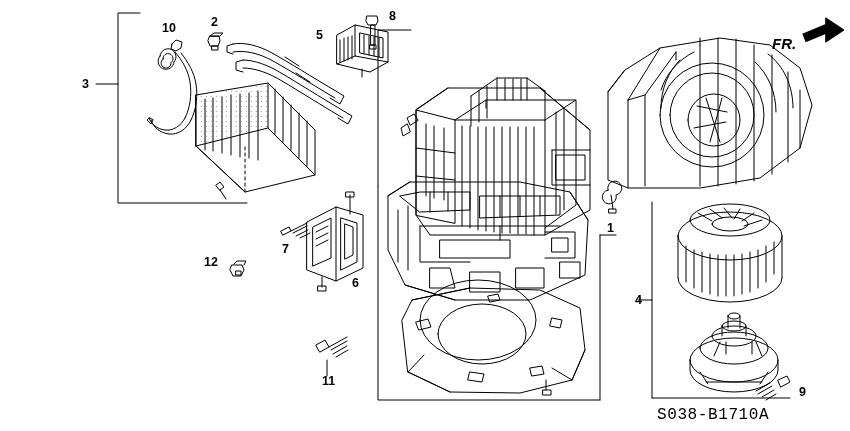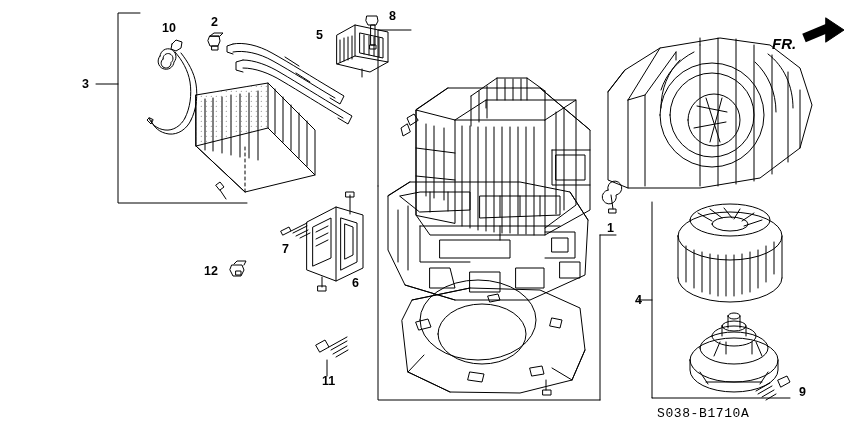--- a/index.html
+++ b/index.html
@@ -28,21 +28,21 @@
     font-size: 12.5px;
     font-weight: bold;
     color: #000000;
     line-height: 1;
     white-space: nowrap;
     user-select: none;
   }
   .partcode {
     position: absolute;
     font-family: "Liberation Mono", monospace;
-    font-size: 13px;
+    font-size: 16px;
     letter-spacing: 0.6px;
     color: #000000;
     white-space: nowrap;
   }
   .frlabel {
     position: absolute;
     font-family: "Liberation Sans", sans-serif;
     font-size: 15px;
     font-weight: bold;
     font-style: italic;
@@ -390,19 +390,19 @@
   <div class="callout" style="left:211px; top:16px;">2</div>
   <div class="callout" style="left:82px; top:78px;">3</div>
   <div class="callout" style="left:635px; top:294px;">4</div>
   <div class="callout" style="left:316px; top:29px;">5</div>
   <div class="callout" style="left:352px; top:277px;">6</div>
   <div class="callout" style="left:282px; top:243px;">7</div>
   <div class="callout" style="left:389px; top:10px;">8</div>
   <div class="callout" style="left:799px; top:386px;">9</div>
   <div class="callout" style="left:162px; top:22px;">10</div>
   <div class="callout" style="left:322px; top:375px;">11</div>
-  <div class="callout" style="left:204px; top:265px;text-align:center;">12</div>
+  <div class="callout" style="left:204px; top:256px;text-align:center;">12</div>
 
   <div class="frlabel" style="left:772px; top:35px;">FR.</div>
 
   <div class="partcode" style="left:657px; top:406px;">S038-B1710A</div>
 
 </div>
 
 </body></html>

